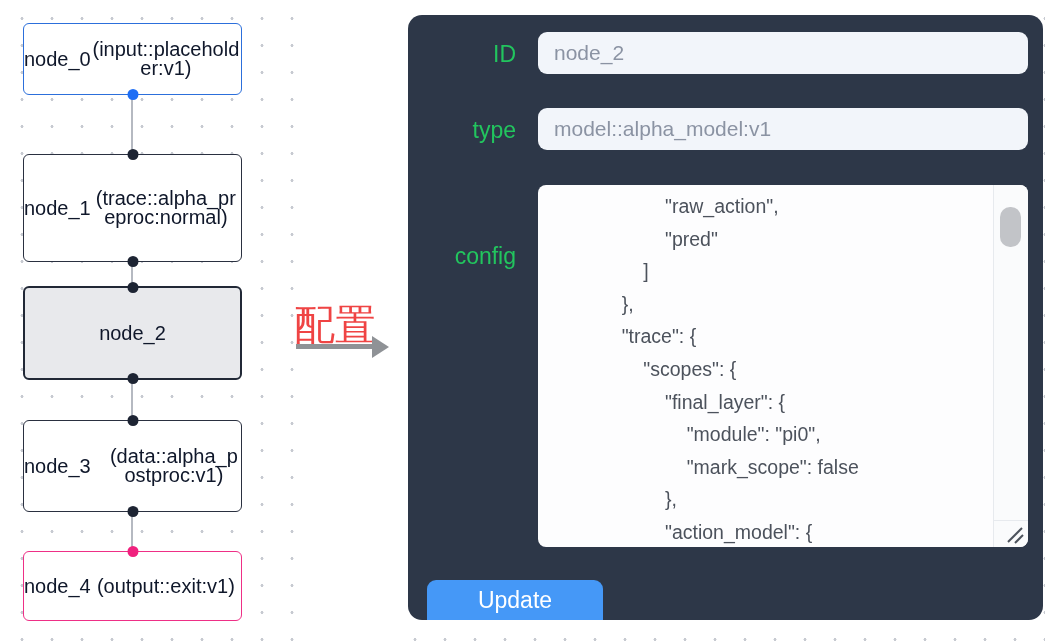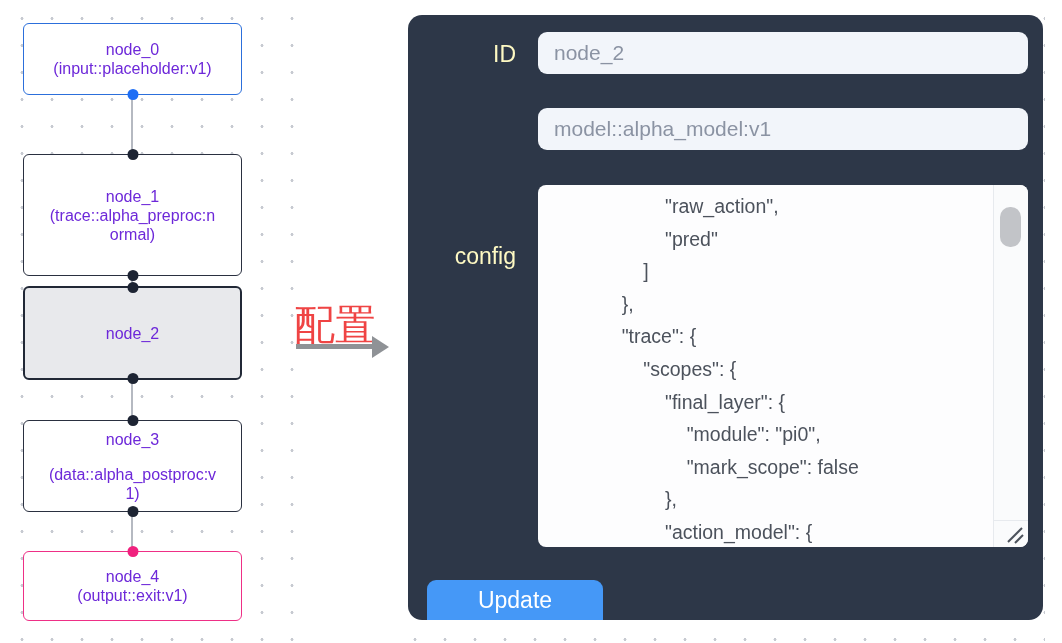--- a/index.html
+++ b/index.html
@@ -10,22 +10,22 @@
   
   .canvas {
     position:absolute; left:0; top:0; width:318px; height:643px;
     background-image:radial-gradient(circle,#c7cad1 1.4px,transparent 1.6px);
     background-size:30px 27px; background-position:7px 5px;
   }
   .edge { position:absolute; left:131px; width:2px; background:#b5b9c1; }
   .node {
     position:absolute; left:23px; width:219px; background:#ffffff;
     border:1.5px solid #2a3040; border-radius:6px;
-    display:flex; flex-direction:column; align-items:center; justify-content:center;
-    color:#6d28d9; font-size:16px; line-height:19px; text-align:center;
+    display:flex; align-items:center; justify-content:center;
+    color:#0f172a; font-size:20px; line-height:19px; text-align:center;
   }
   .node-sub { width:170px; word-break:break-all; }
   .node--input  { border-color:#2c6fdb; }
   .node--output { border-color:#ee2f86; }
   .node--selected { background:#e8e9ec; border-width:2px; border-color:#212836; }
   .handle { position:absolute; left:50%; width:11px; height:11px; border-radius:50%;
     transform:translateX(-50%); background:#1d2433; }
   .handle--top { top:-6px; } .handle--bottom { bottom:-6px; }
   .handle--blue { background:#1e6ef5; } .handle--pink { background:#f0217e; }
 
@@ -37,21 +37,21 @@
 
   
   .right-zone {
     position:absolute; left:390px; top:0; width:655px; height:643px;
     background-image:radial-gradient(circle,#c7cad1 1.4px,transparent 1.6px);
     background-size:30px 27px; background-position:10px 5px;
   }
   .panel { position:absolute; left:18px; top:15px; width:635px; height:605px;
     background:#2d3748; border-radius:14px; }
   .field-label { position:absolute; left:0; width:108px; text-align:right;
-    font-size:23px; color:#fef9c3; }
+    font-size:23px; color:#22c55e; }
   .field-input { position:absolute; left:130px; width:490px; height:42px;
     background:#f2f5fa; border:none; border-radius:9px; font-size:21px; color:#8b93a3;
     padding:0 16px; outline:none; font-family:inherit; }
   .config-box { position:absolute; left:130px; top:170px; width:490px; height:362px;
     background:#fdfdfe; border-radius:8px; overflow:hidden; }
   .config-text { white-space:pre; font-size:19.5px; line-height:32.6px; color:#4c525c;
     padding:5px 0 0 62px; font-family:inherit; }
   .scroll-gutter { position:absolute; right:0; top:0; width:35px; height:335px;
     background:#fafbfc; border-left:1px solid #e7eaee; }
   .scroll-thumb { position:absolute; right:7px; top:22px; width:21px; height:40px;
@@ -73,21 +73,21 @@
     <div class="edge" style="top:248px;height:39px;"></div>
     <div class="edge" style="top:380px;height:41px;"></div>
     <div class="edge" style="top:512px;height:40px;"></div>
 
     <div class="node node--input" style="top:23px;height:72px;">
       <div class="node-title">node_0</div>
       <div class="node-sub">(input::placeholder:v1)</div>
       <div class="handle handle--bottom handle--blue"></div>
     </div>
 
-    <div class="node" style="top:154px;height:122px;">
+    <div class="node" style="top:154px;height:108px;">
       <div class="handle handle--top"></div>
       <div class="node-title">node_1</div>
       <div class="node-sub">(trace::alpha_preproc:normal)</div>
       <div class="handle handle--bottom"></div>
     </div>
 
     <div class="node node--selected" style="top:286px;height:94px;">
       <div class="handle handle--top"></div>
       <div class="node-title">node_2</div>
       <div class="handle handle--bottom"></div>
@@ -110,20 +110,21 @@
   <div class="cfg-label">配置</div>
   <div class="arrow-shaft"></div>
   <div class="arrow-head"></div>
 
   <div class="right-zone">
     <div class="panel">
 
       <div class="field-label" style="top:26px;">ID</div>
       <input class="field-input" style="top: 17px;" value="node_2">
 
+      <div class="field-label" style="top:102px;">type</div>
       <input class="field-input" style="top: 93px;" value="model::alpha_model:v1">
 
       <div class="field-label" style="top:180px;margin-top:48px;">config</div>
       <div class="config-box">
         <div class="config-text">            "raw_action",
             "pred"
         ]
     },
     "trace": {
         "scopes": {

